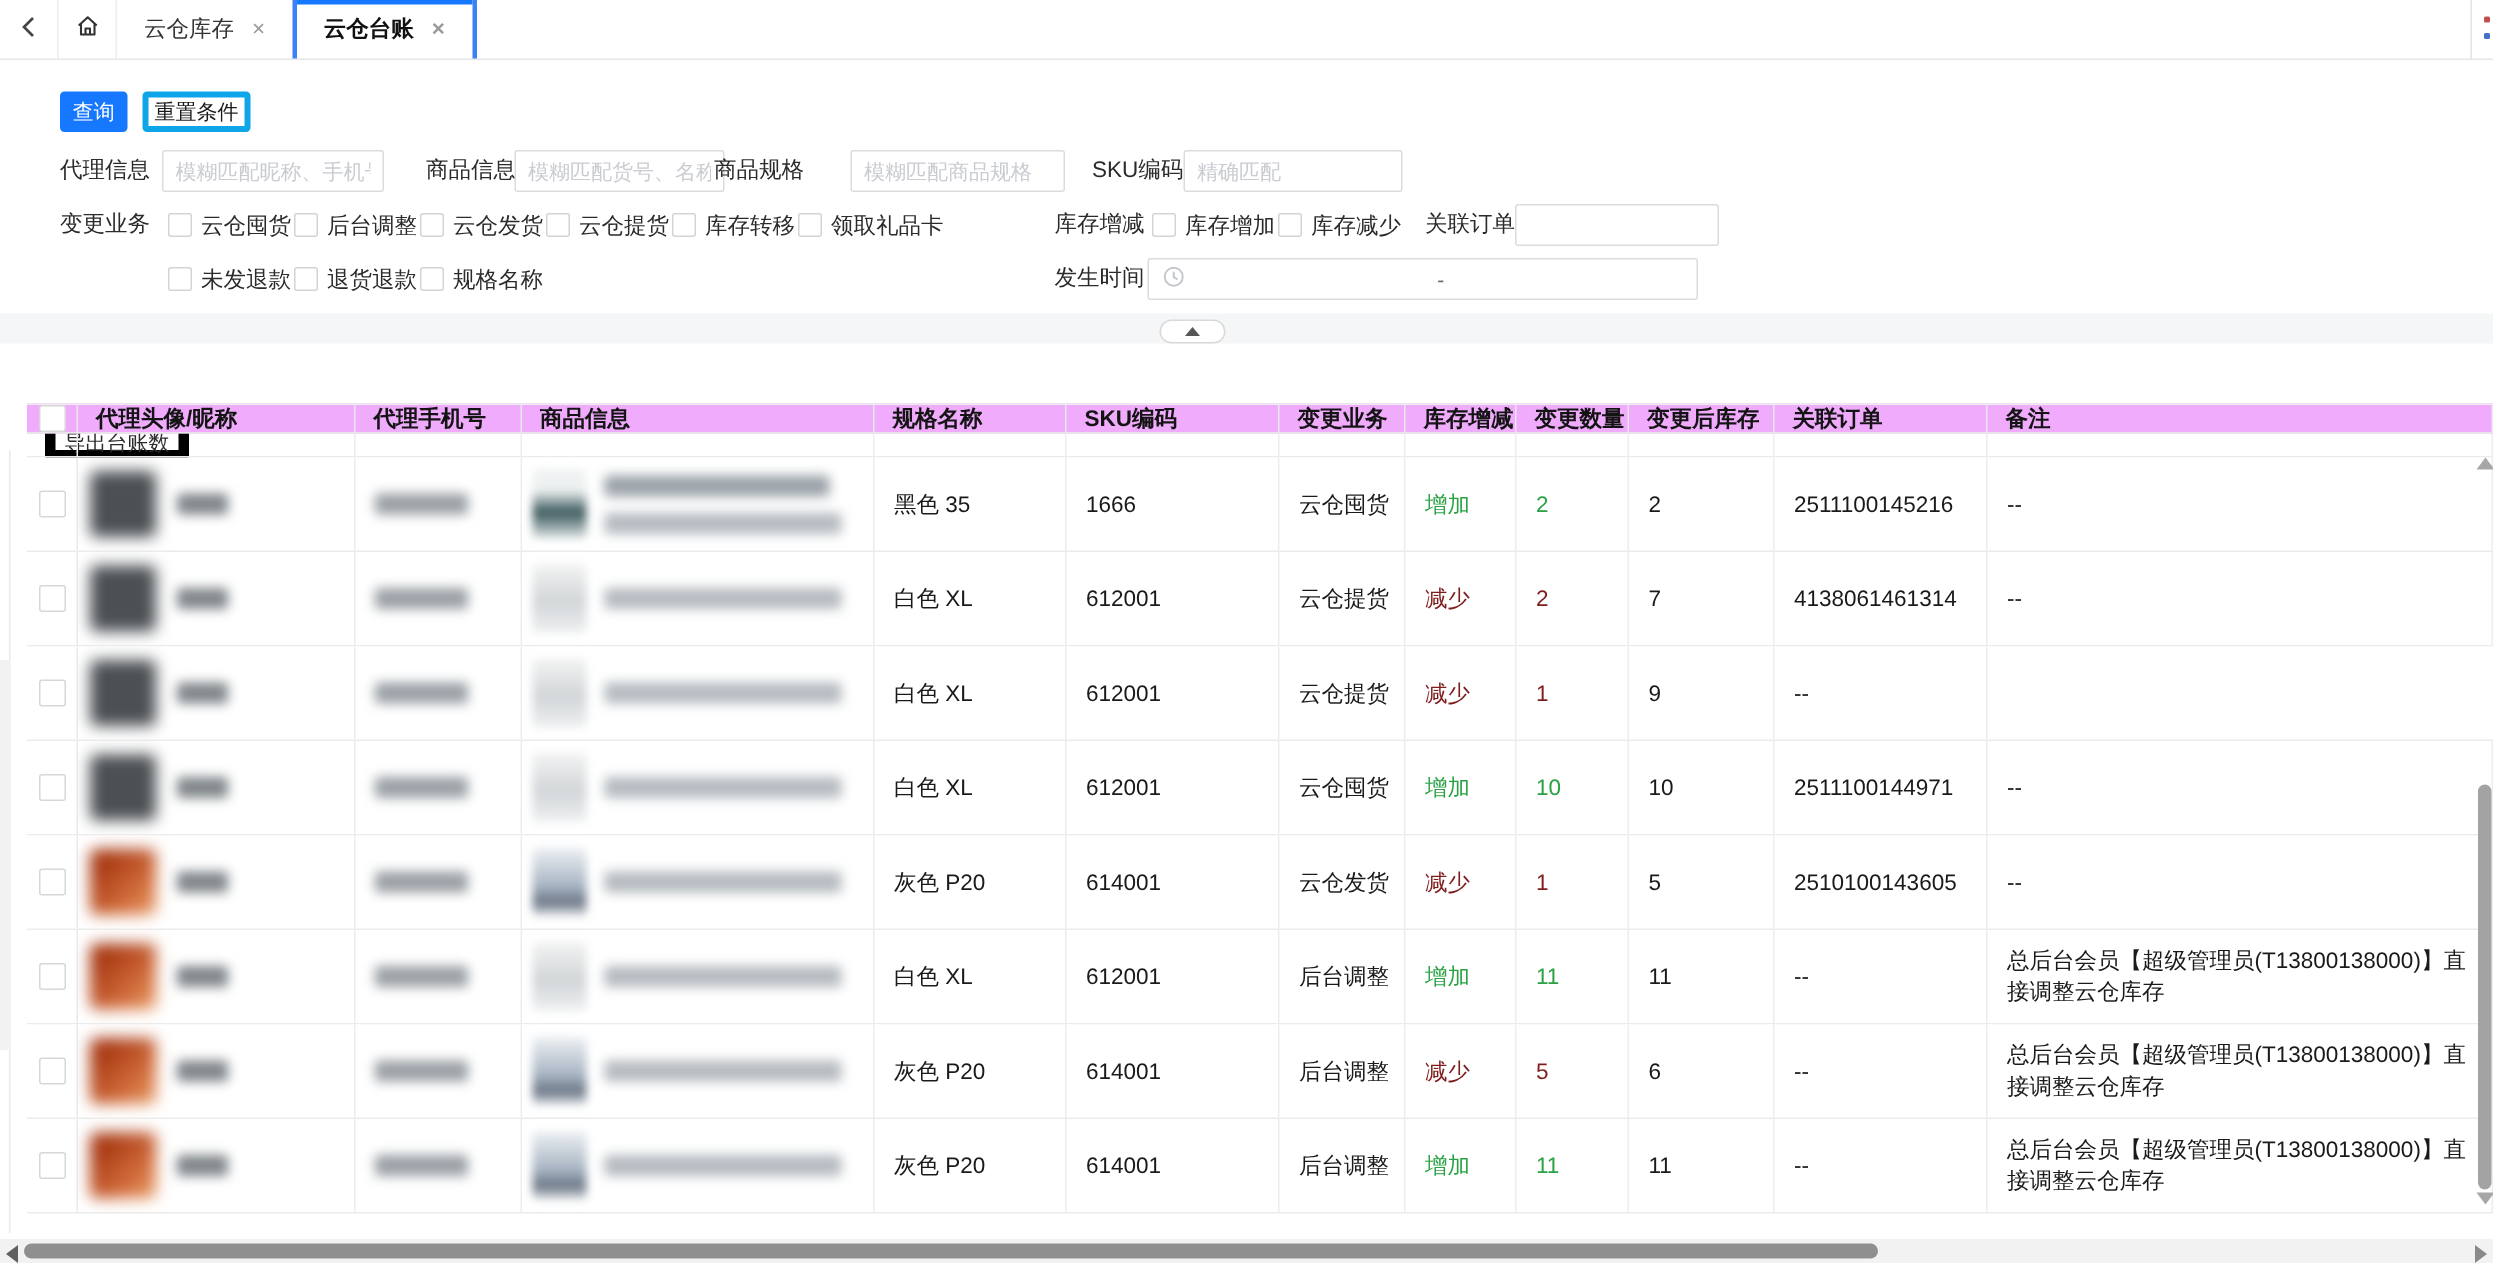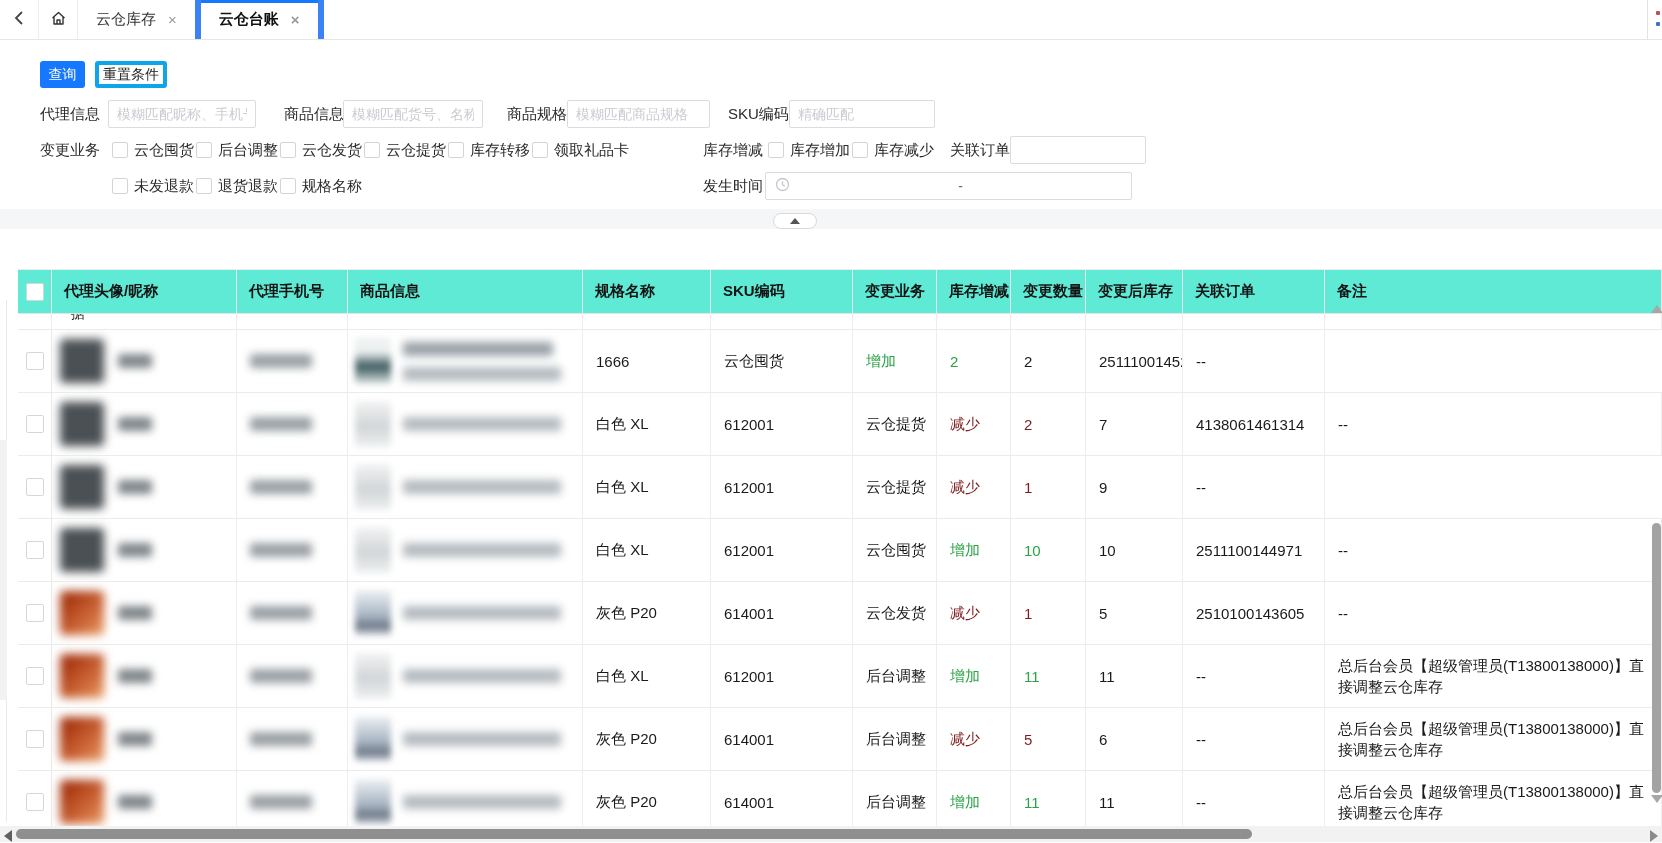--- a/index.html
+++ b/index.html
@@ -8,21 +8,21 @@
     font-family:"Liberation Sans","DejaVu Sans",sans-serif;
     background:#fff; color:#1a1a1a; position:relative; font-size:15px;
   }
   
   .tabbar { position:absolute; top:0; left:0; width:1662px; height:40px;
     background:#fff; border-bottom:1px solid #e6e6e6; display:flex; align-items:stretch; }
   .back-btn { width:38px; display:flex; align-items:center; justify-content:center; cursor:pointer; }
   .home-btn { width:40px; display:flex; align-items:center; justify-content:center;
     border-left:1px solid #ededed; border-right:1px solid #ededed; cursor:pointer; }
   .tab { position:relative; display:flex; align-items:center; gap:12px; padding:0 18px;
-    border-right:6px solid #3b82f6; font-size:15px; color:#333; cursor:pointer; }
+    border-right:3px solid #3b82f6; font-size:15px; color:#333; cursor:pointer; }
   .tab .close { color:#9a9a9a; font-size:15px; line-height:1; }
   .tab.active { font-weight:bold; color:#111; }
   .tab.active::before { content:""; position:absolute; top:0; left:0; right:0; height:3px; background:#1677ff; }
   .tabbar-right { margin-left:auto; width:15px; border-left:1px solid #e3e3e3; position:relative; }
   .mini-dot { position:absolute; width:4px; height:4px; border-radius:1px; }
   .mini-dot.d1 { right:2px; top:11px; background:#c0504d; }
   .mini-dot.d2 { right:2px; top:22px; background:#4472c4; }
 
   
   .btn-primary { position:absolute; left:40px; top:61px; width:45px; height:27px;
@@ -50,21 +50,21 @@
     border-right:5px solid transparent; border-bottom:6px solid #555; }
   .gray-strip { position:absolute; left:0; top:209px; width:1662px; height:20px; background:#f5f6f7; }
   .btn-export { position:absolute; left:30px; top:241px; width:96px; height:27px;
     background:#fff; border:7px solid #000000; border-radius:3px; color:#2b2b2b; font-size:14px;
     cursor:pointer; font-family:inherit;margin-top:39px; }
 
   
   .grid { display:grid;
     grid-template-columns:34px 185px 111px 235px 128px 142px 84px 74px 75px 97px 142px minmax(0,1fr); }
   .table-wrap { position:absolute; left:18px; top:269px; width:1644px; }
-  .thead { height:45px; background:#5eead4; border-top:1px solid #ececec; border-bottom:1px solid #e6e6e6; }
+  .thead { height:20px; background:#f0abfc; border-top:1px solid #ececec; border-bottom:1px solid #e6e6e6; }
   .th { display:flex; align-items:center; padding-left:12px; font-weight:bold; font-size:15px;
     color:#141414; border-right:1px solid #e9e9e9; white-space:nowrap; overflow:hidden; }
   .th-cb, .td-cb { display:flex; align-items:center; justify-content:center; border-right:1px solid #e9e9e9; }
   .row-cb { width:18px; height:18px; border:1px solid #d7d7d7; border-radius:2px; background:#fff; cursor:pointer; }
   .sliver { height:16px; border-bottom:1px solid #ebebeb; }
   .sliver .sv { border-right:1px solid #ededed; }
   .tr { height:63px; border-bottom:1px solid #ebebeb; background:#fff; }
   .td { display:flex; align-items:center; padding-left:13px; border-right:1px solid #ededed;
     font-size:15px; color:#1a1a1a; overflow:hidden; }
   .c-remark { font-size:15px; line-height:21px; padding-right:12px; align-items:center; }
@@ -139,21 +139,21 @@
   </div>
 </div>
 
 <button class="btn-primary">查询</button>
 <button class="btn-reset">重置条件</button>
 
 <div class="flabel" style="left:40px;top:100px;">代理信息</div>
 <input class="finput" style="left: 108px; top: 100px; width: 148px;" placeholder="模糊匹配昵称、手机号">
 <div class="flabel" style="left:284px;top:100px;">商品信息</div>
 <input class="finput" style="left: 343px; top: 100px; width: 140px;" placeholder="模糊匹配货号、名称">
-<div class="flabel" style="left:507px;top:100px;">商品规格</div>
+<div class="flabel" style="left:476px;top:100px;">商品规格</div>
 <input class="finput" style="left: 567px; top: 100px; width: 143px;" placeholder="模糊匹配商品规格">
 <div class="flabel" style="left:728px;top:100px;">SKU编码</div>
 <input class="finput" style="left: 789px; top: 100px; width: 146px;" placeholder="精确匹配">
 
 <div class="flabel" style="left:40px;top:136px;">变更业务</div>
 <div class="cb-row" style="left:112px;top:136px;">
   <label class="cb-item">
     <span class="cb-box"></span>
     <span class="cb-label">云仓囤货</span>
   </label>
@@ -288,20 +288,21 @@
     <div class="td">
       <div class="blob phone-blob"></div>
     </div>
     <div class="td" style="padding-left:7px;">
       <div class="thumb th-teal"></div>
       <div class="prod-text">
         <div class="blob prod-blob l1"></div>
         <div class="blob prod-blob"></div>
       </div>
     </div>
+    <div class="td">黑色 35</div>
     <div class="td">1666</div>
     <div class="td">云仓囤货</div>
     <div class="td c-dir">增加</div>
     <div class="td c-qty">2</div>
     <div class="td">2</div>
     <div class="td">2511100145216</div>
     <div class="td c-remark">
       <span class="remark-text">--</span>
     </div>
   </div>

